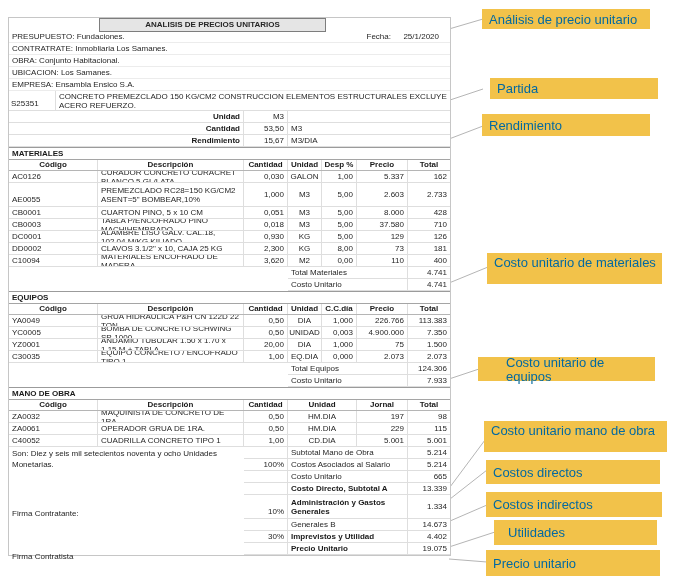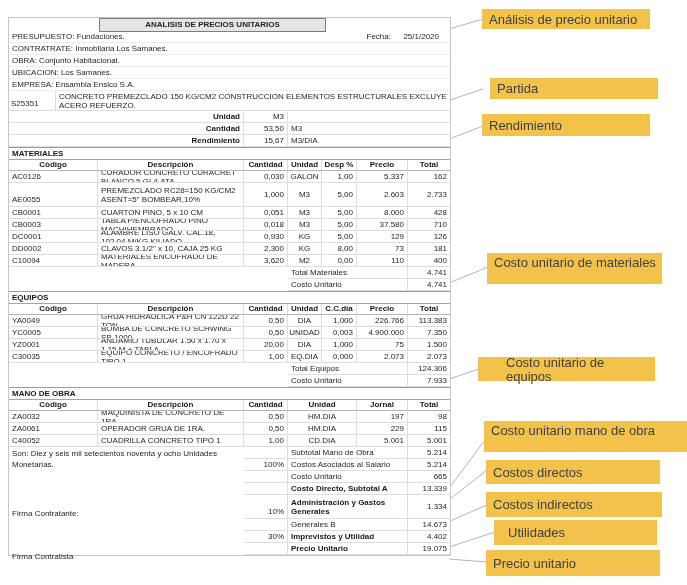--- a/index.html
+++ b/index.html
@@ -55,21 +55,21 @@
   .abs-firma1{position:absolute;left:3px;top:62px;}
   .abs-firma2{position:absolute;left:3px;top:105px;}
   
   .watermark{
     position:absolute;left:427px;top:162px;
     transform:rotate(-90deg);transform-origin:0 0;
     font-size:12px;font-weight:bold;color:#3d3d3d;letter-spacing:.3px;white-space:nowrap;
   }
   
   .ann{
-    position:absolute;background:#F2C24A;color:#404040;
+    position:absolute;background:#F2C24A;color:#0369a1;
     font-size:13px;line-height:14px;
     box-sizing:border-box;padding:3px 6px 2px 7px;
     display:flex;align-items:center;
   }
   .ann.two{align-items:flex-start;}
   svg.leaders{position:absolute;left:0;top:0;pointer-events:none;}
 </style>
 </head>
 <body>
 
@@ -361,17 +361,17 @@
       <div class="cell num">19.075</div>
     </div>
   </div>
 </div>
 
 <div class="ann" style="left:482px;top:9px;width:168px;height:20px;">Análisis de precio unitario</div>
 <div class="ann" style="left:482px;top:78px;width:168px;height:21px;margin-left:8px;">Partida</div>
 <div class="ann" style="left:482px;top:114px;width:168px;height:22px;">Rendimiento</div>
 <div class="ann two" style="left:487px;top:253px;width:175px;height:31px;">Costo unitario de materiales</div>
 <div class="ann" style="left:478px;top:357px;width:177px;height:24px;padding-left:28px;">Costo unitario de equipos</div>
-<div class="ann two" style="left:484px;top:421px;width:203px;height:31px;">Costo unitario mano de obra</div>
+<div class="ann two" style="left:484px;top:421px;width:183px;height:31px;">Costo unitario mano de obra</div>
 <div class="ann" style="left:486px;top:460px;width:174px;height:24px;">Costos directos</div>
 <div class="ann" style="left:486px;top:492px;width:176px;height:25px;">Costos indirectos</div>
 <div class="ann" style="left:494px;top:520px;width:163px;height:25px;padding-left:14px;">Utilidades</div>
 <div class="ann" style="left:486px;top:550px;width:174px;height:26px;">Precio unitario</div>
 
 </body></html>

